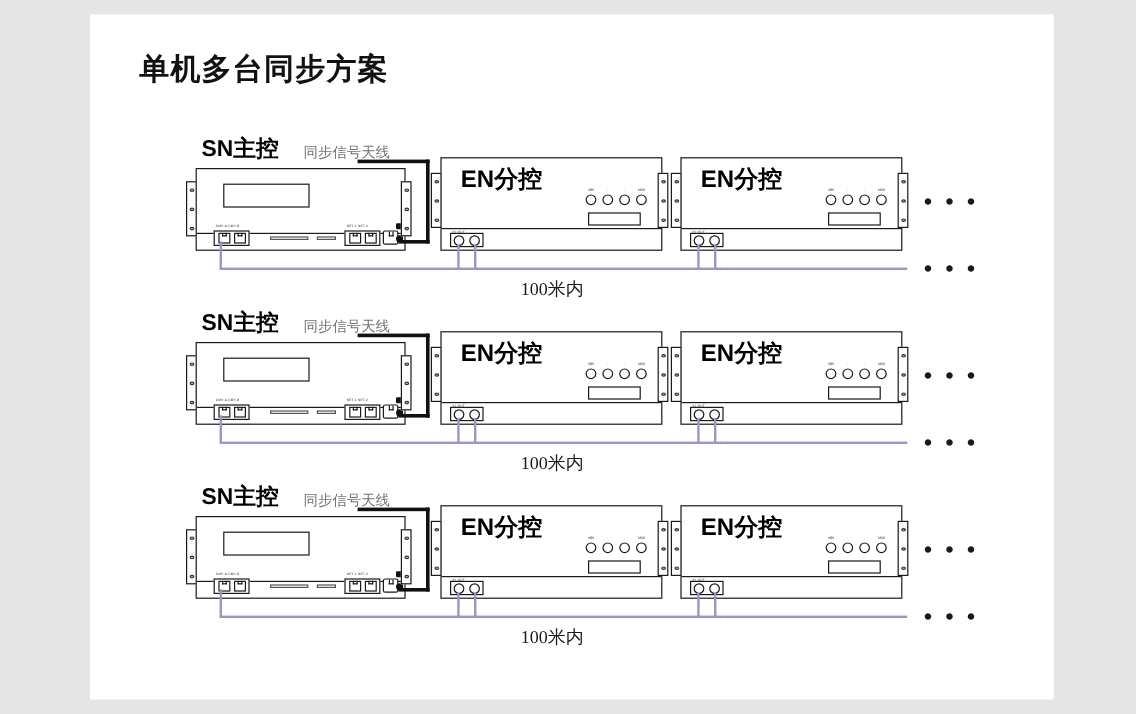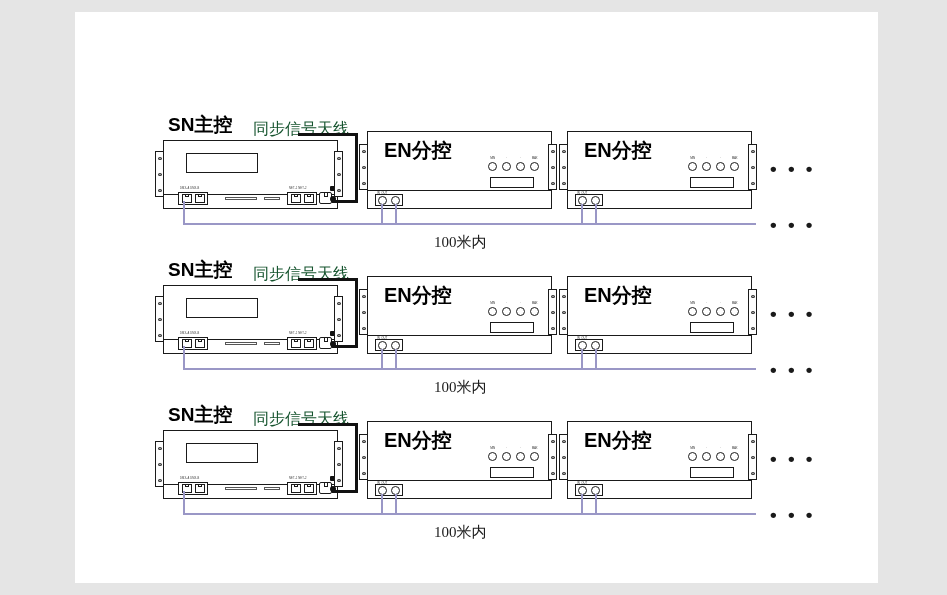--- a/index.html
+++ b/index.html
@@ -53,23 +53,23 @@
   .sn-label {
     position: absolute;
     font-size: 19px;
     font-weight: bold;
     color: #000;
     white-space: nowrap;
     line-height: 1;
   }
   .sn-antenna-label {
     position: absolute;
-    font-size: 16px;
+    font-size: 12px;
     font-family: "Liberation Serif", "DejaVu Serif", serif;
-    color: #14532d;
+    color: #737373;
     white-space: nowrap;
     line-height: 1;
   }
 
   .device {
     position: absolute;
     box-sizing: border-box;
   }
   .sn-body {
     border: 1.6px solid #1a1a1a;
@@ -311,20 +311,21 @@
     line-height: 1;
     white-space: nowrap;
   }
 </style>
 </head>
 <body>
 
 <div id="page">
   <div class="panel"></div>
 
+  <div class="page-title">单机多台同步方案</div>
 
   <div class="row" style="top:96px;">
 
     <div class="sn-label" style="left:168px; top:4px;">SN主控</div>
     <div class="sn-antenna-label" style="left:253px; top:10px;">同步信号天线</div>
 
     <div class="device sn-body" style="left:163px; top:29px; width:175px; height:69px;">
       <div class="sn-top">
         <div class="sn-screen"></div>
       </div>

